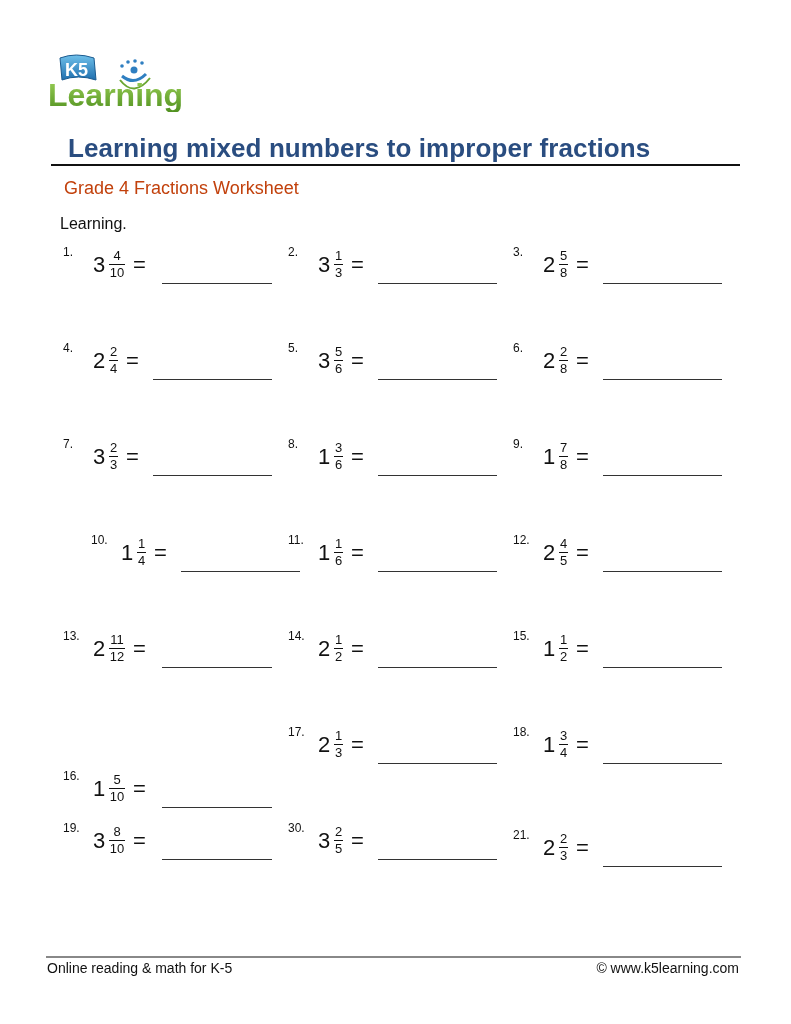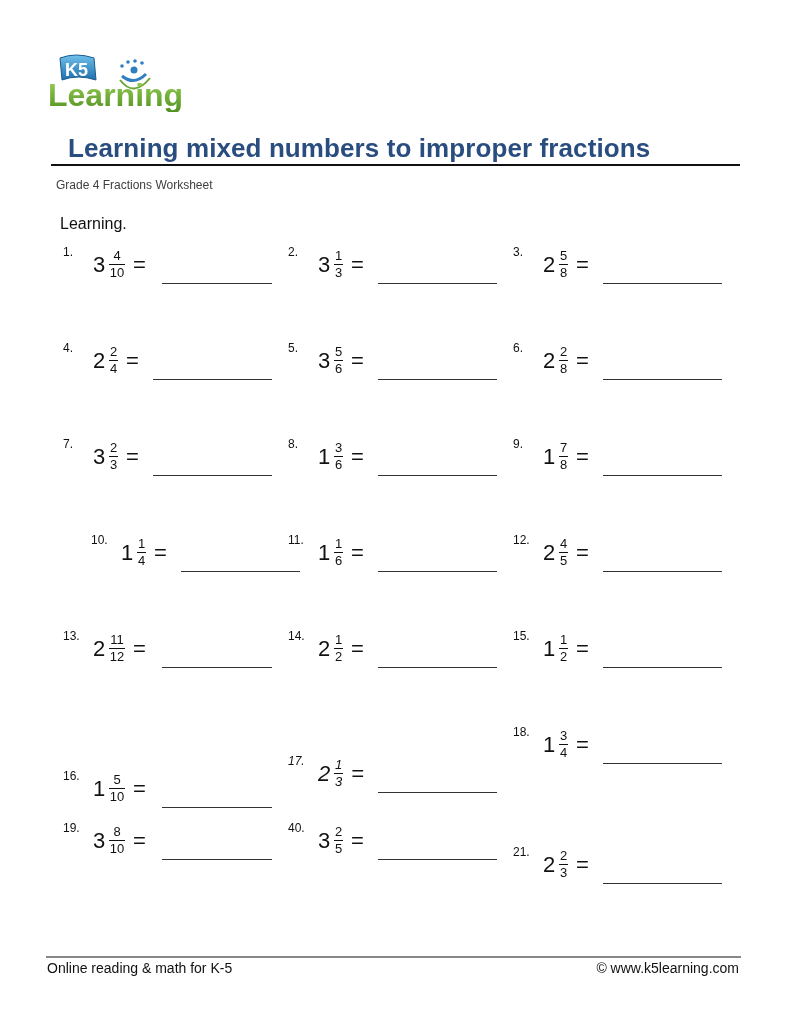--- a/index.html
+++ b/index.html
@@ -1,20 +1,20 @@
 <!DOCTYPE html>
 <html><head>
 <meta charset="utf-8">
 <style>
   html, body { margin: 0; padding: 0; background: #ffffff; }
   body { width: 791px; height: 1024px; position: relative; overflow: hidden; font-family: "Liberation Sans", sans-serif; color: #111; }
   .logo { position: absolute; left: 46px; top: 50px; width: 150px; height: 62px; text-align: center; }
   .title { position: absolute; left: 68px; top: 133px; font-size: 26px; font-weight: bold; color: #2a4d80; letter-spacing: 0.1px; white-space: nowrap; }
   .title-rule { position: absolute; left: 51px; top: 164px; width: 689px; height: 2px; background: #111; }
-  .subtitle { position: absolute; left: 56px; top: 178px; font-size: 12px; color: #404040; }
+  .subtitle { position: absolute; left: 64px; top: 178px; font-size: 18px; color: #c2410c; }
   .instruction { position: absolute; left: 60px; top: 215px; font-size: 16px; color: #111; }
   .problem { position: absolute; height: 40px; }
   .pnum { position: absolute; left: 0; top: 0; font-size: 12px; color: #111; }
   .whole { position: absolute; top: 7px; font-size: 22px; color: #111; }
   .frac { position: absolute; top: 4px; display: flex; flex-direction: column; align-items: center; font-size: 13px; line-height: 14px; color: #111; }
   .frac .bar { height: 1px; background: #111; align-self: stretch; margin: 1px 0; }
   .eq { position: absolute; top: 7px; font-size: 22px; color: #111; }
   .blank { position: absolute; top: 38px; height: 1px; background: #333; }
   .footer-rule { position: absolute; left: 46px; top: 956px; width: 695px; height: 2px; background: #888; }
   .footer-left { position: absolute; left: 47px; top: 960px; font-size: 14px; color: #111; }
@@ -223,21 +223,21 @@
       <span class="pnum">16.</span>
       <span class="whole" style="left:30px">1</span>
       <span class="frac" style="left:46px;width:16px">
         <span>5</span>
         <span class="bar"></span>
         <span>10</span>
       </span>
       <span class="eq" style="left:70px">=</span>
       <span class="blank" style="left:99px;width:110px"></span>
     </div>
-    <div class="problem" style="left: 288px; top: 754px; width: 215px; font-style: italic;">
+    <div class="problem" style="left: 288px; top: 725px; width: 215px;">
       <span class="pnum">17.</span>
       <span class="whole" style="left:30px">2</span>
       <span class="frac" style="left:46px;width:9px">
         <span>1</span>
         <span class="bar"></span>
         <span>3</span>
       </span>
       <span class="eq" style="left:63px">=</span>
       <span class="blank" style="left:90px;width:119px"></span>
     </div>
@@ -257,31 +257,31 @@
       <span class="whole" style="left:30px">3</span>
       <span class="frac" style="left:46px;width:16px">
         <span>8</span>
         <span class="bar"></span>
         <span>10</span>
       </span>
       <span class="eq" style="left:70px">=</span>
       <span class="blank" style="left:99px;width:110px"></span>
     </div>
     <div class="problem" style="left: 288px; top: 821px; width: 215px;">
-      <span class="pnum">40.</span>
-      <span class="whole" style="left:30px">3</span>
-      <span class="frac" style="left:46px;width:9px">
-        <span>2</span>
-        <span class="bar"></span>
-        <span>5</span>
-      </span>
-      <span class="eq" style="left:63px">=</span>
-      <span class="blank" style="left:90px;width:119px"></span>
-    </div>
-    <div class="problem" style="left: 513px; top: 845px; width: 215px;">
+      <span class="pnum">30.</span>
+      <span class="whole" style="left:30px">3</span>
+      <span class="frac" style="left:46px;width:9px">
+        <span>2</span>
+        <span class="bar"></span>
+        <span>5</span>
+      </span>
+      <span class="eq" style="left:63px">=</span>
+      <span class="blank" style="left:90px;width:119px"></span>
+    </div>
+    <div class="problem" style="left: 513px; top: 828px; width: 215px;">
       <span class="pnum">21.</span>
       <span class="whole" style="left:30px">2</span>
       <span class="frac" style="left:46px;width:9px">
         <span>2</span>
         <span class="bar"></span>
         <span>3</span>
       </span>
       <span class="eq" style="left:63px">=</span>
       <span class="blank" style="left:90px;width:119px"></span>
     </div>

